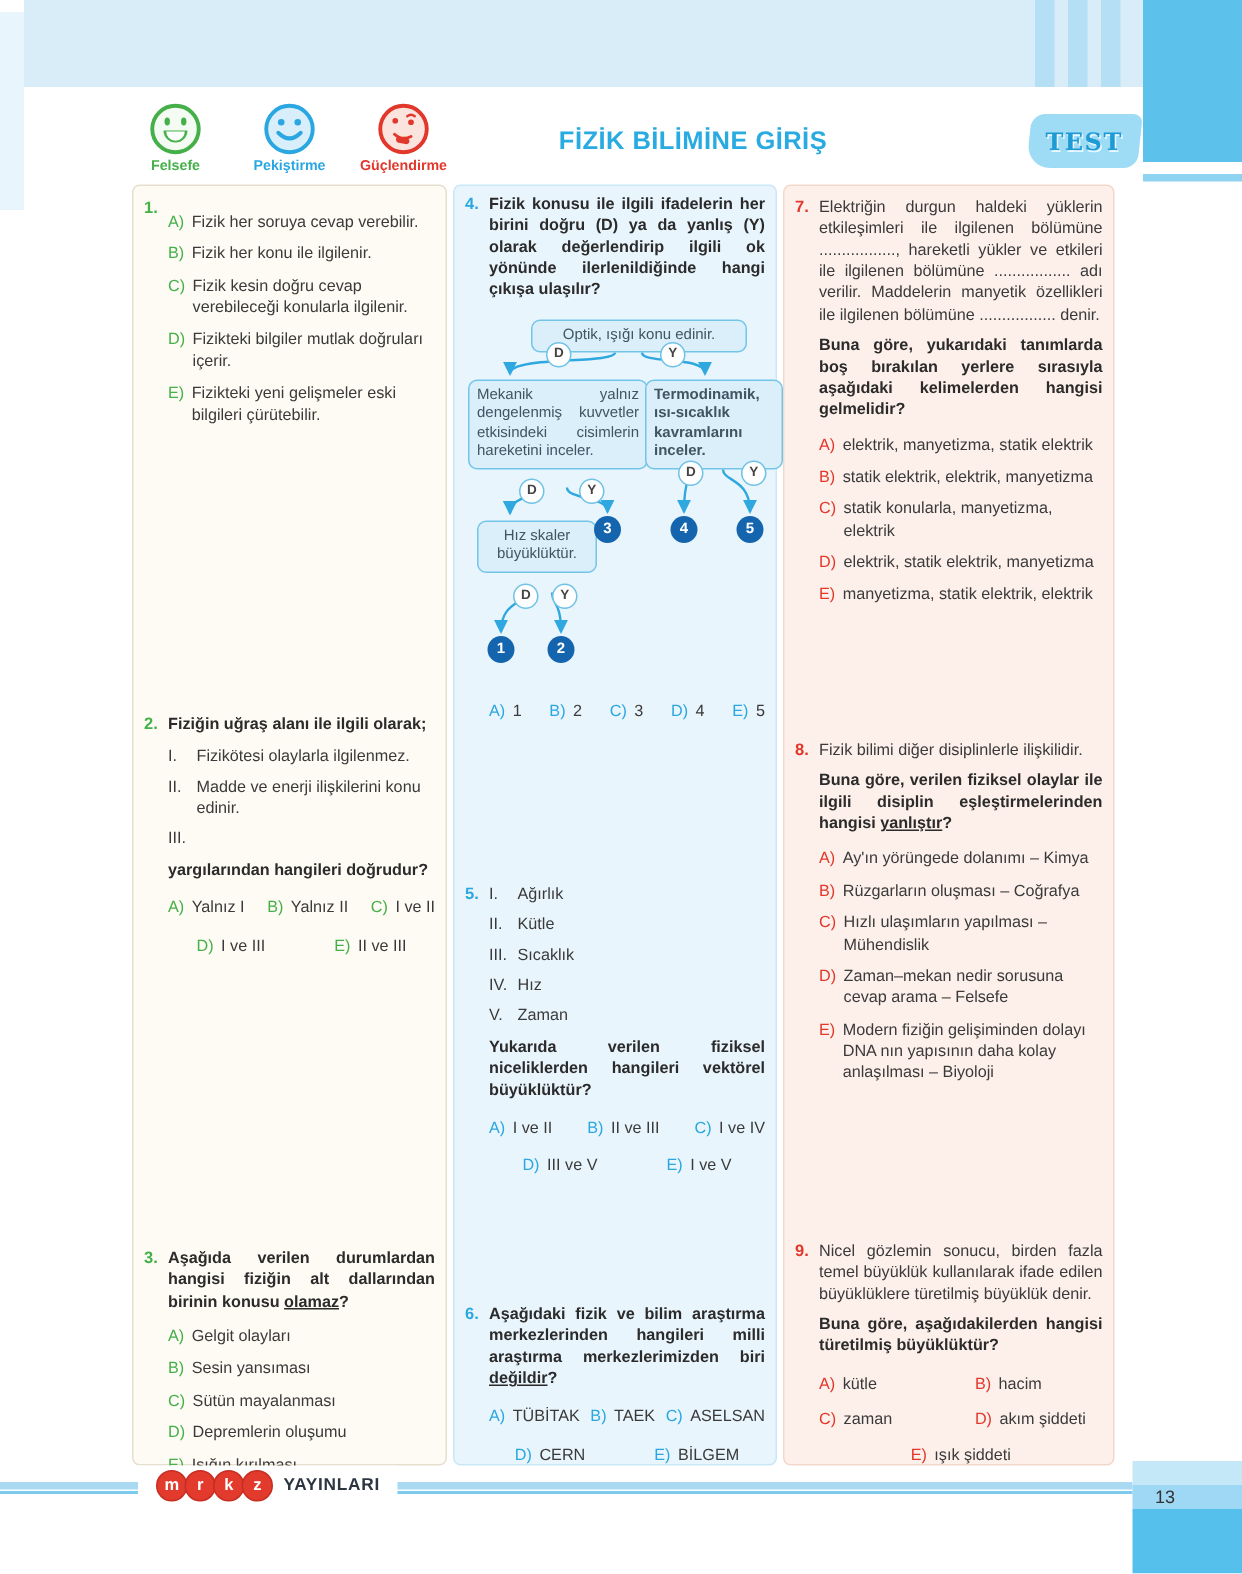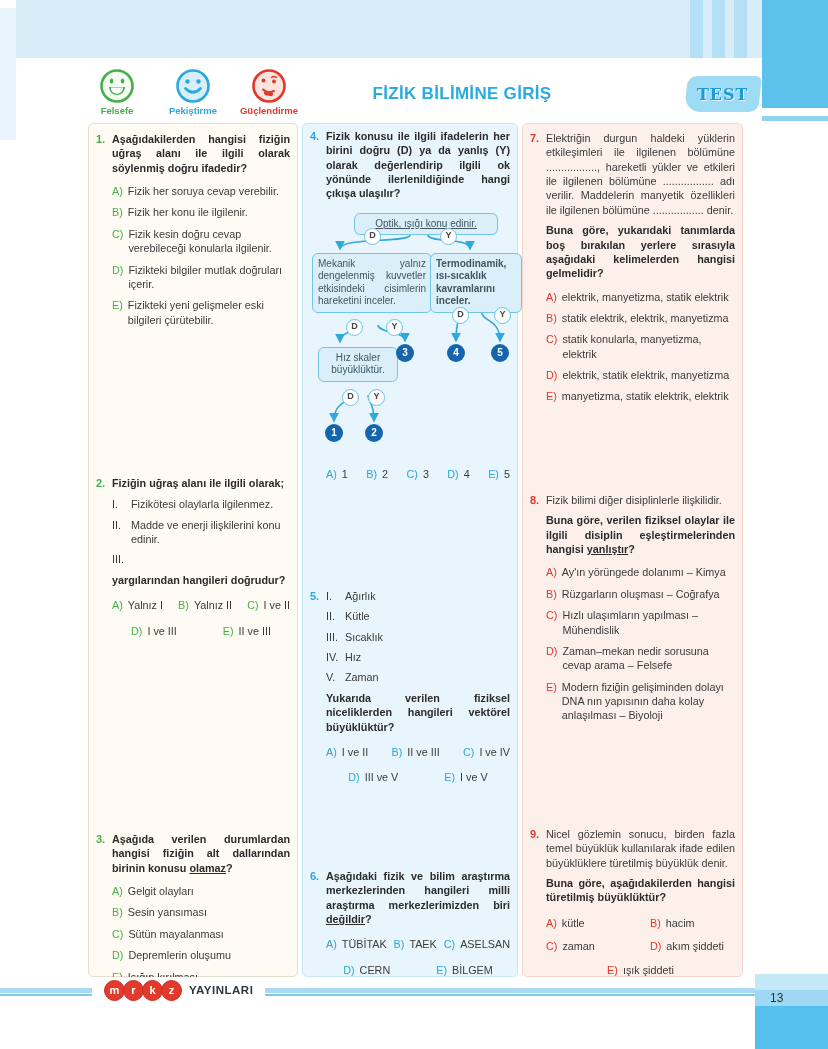--- a/index.html
+++ b/index.html
@@ -50,21 +50,21 @@
   .roman-item{display:flex;margin-bottom:6px;}
   .roman{width:19px;flex:none;}
   .g-row{display:flex;margin-bottom:9px;}
   .g-cell-l{flex:0 0 55%;display:flex;}
   .g-cell-r{flex:1;display:flex;}
   
   .fc{position:relative;margin:12px 0 0 -16px;width:204px;height:236px;}
   .fc-svg{position:absolute;left:0;top:0;}
   .fc-box{position:absolute;background:#daeffa;border:1px solid #73c5e8;border-radius:6px;
           font-size:10px;line-height:1.25;color:#3f5560;padding:4px 5px;text-align:justify;}
-  .fc-root{left:44px;top:0;width:132px;text-align:center;text-decoration:underline;}
+  .fc-root{left:44px;top:0;width:132px;text-align:center;}
   .fc-left{left:2px;top:40px;width:108px;}
   .fc-right{left:120px;top:40px;width:80px;font-weight:bold;}
   .fc-leaf{left:8px;top:134px;width:68px;text-align:center;}
   .fc-dy{position:absolute;width:15px;height:15px;border-radius:50%;background:#fff;
          border:1px solid #6fc2e5;font-size:9px;font-weight:bold;color:#444;
          display:flex;align-items:center;justify-content:center;z-index:2;}
   .fc-exit{position:absolute;width:18px;height:18px;border-radius:50%;background:#1565ae;
          color:#fff;font-size:10px;font-weight:bold;display:flex;align-items:center;
          justify-content:center;z-index:2;}
   
@@ -130,21 +130,20 @@
   <div class="page-title">FİZİK BİLİMİNE GİRİŞ</div>
   <div class="test-badge">
     <span>TEST</span>
   </div>
 
   <div class="col col1">
 
     <div class="q green" style="top:8px">
       <span class="qnum">1.</span>
       <div class="qbody">
-        <div class="stem">Aşağıdakilerden hangisi fiziğin uğraş alanı ile ilgili olarak söylenmiş doğru ifadedir?</div>
         <div class="opts">
           <div class="opt">
               <span class="k">A)</span>
               <span>Fizik her soruya cevap verebilir.</span>
             </div>
           <div class="opt">
               <span class="k">B)</span>
               <span>Fizik her konu ile ilgilenir.</span>
             </div>
           <div class="opt">

